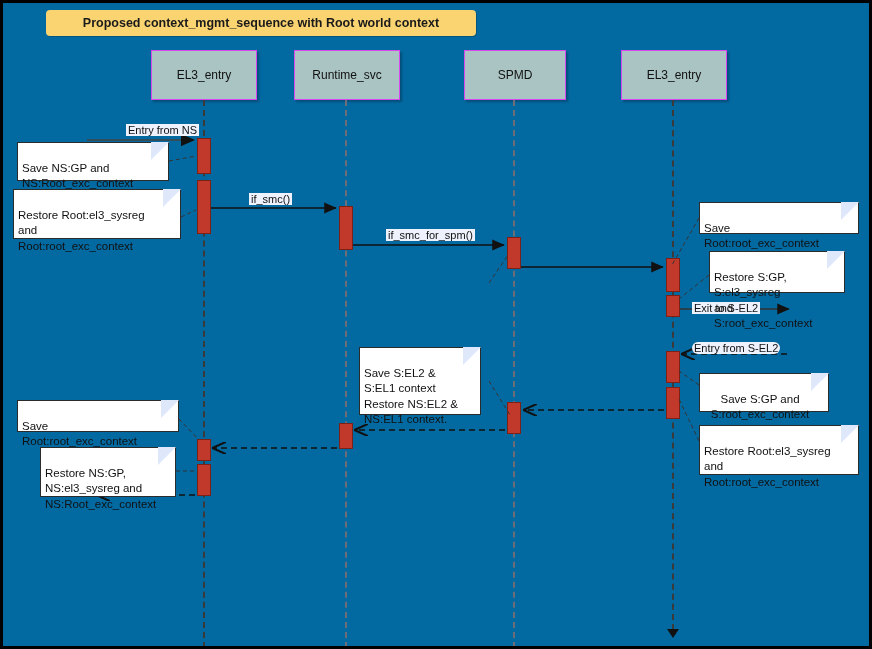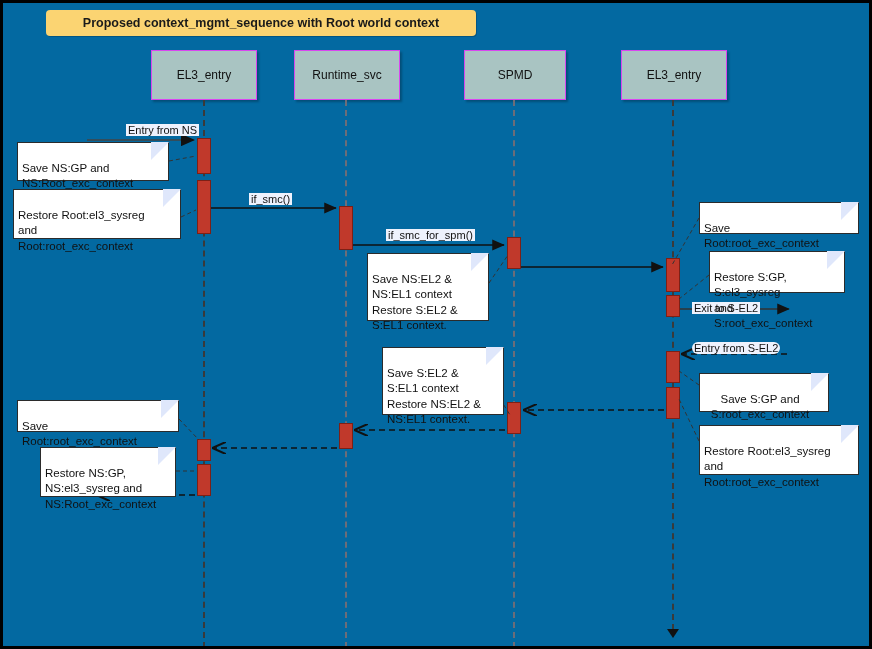--- a/index.html
+++ b/index.html
@@ -167,27 +167,20 @@
     <span class="foldtri"></span>
   </div>
 
   <div class="note" style="left:10px;top:186px;width:168px;height:50px;">
     <span>Restore Root:el3_sysreg
 and
 Root:root_exc_context</span>
     <span class="foldtri"></span>
   </div>
 
-  <div class="note" style="left:364px;top:250px;width:122px;height:68px;">
-    <span>Save NS:EL2 &amp;
-NS:EL1 context
-Restore S:EL2 &amp;
-S:EL1 context.</span>
-    <span class="foldtri"></span>
-  </div>
 
   <div class="note" style="left:696px;top:199px;width:160px;height:32px;">
     <span>Save Root:root_exc_context</span>
     <span class="foldtri"></span>
   </div>
 
   <div class="note" style="left:706px;top:248px;width:136px;height:42px;">
     <span>Restore S:GP, S:el3_sysreg
 and S:root_exc_context</span>
     <span class="foldtri"></span>
@@ -199,21 +192,21 @@
     <span class="foldtri"></span>
   </div>
 
   <div class="note" style="left:696px;top:422px;width:160px;height:50px;">
     <span>Restore Root:el3_sysreg
 and
 Root:root_exc_context</span>
     <span class="foldtri"></span>
   </div>
 
-  <div class="note" style="left:379px;top:344px;width:122px;height:68px;">
+  <div class="note" style="left:356px;top:344px;width:122px;height:68px;">
     <span>Save S:EL2 &amp;
 S:EL1 context
 Restore NS:EL2 &amp;
 NS:EL1 context.</span>
     <span class="foldtri"></span>
   </div>
 
   <div class="note" style="left:14px;top:397px;width:162px;height:32px;">
     <span>Save Root:root_exc_context</span>
     <span class="foldtri"></span>

